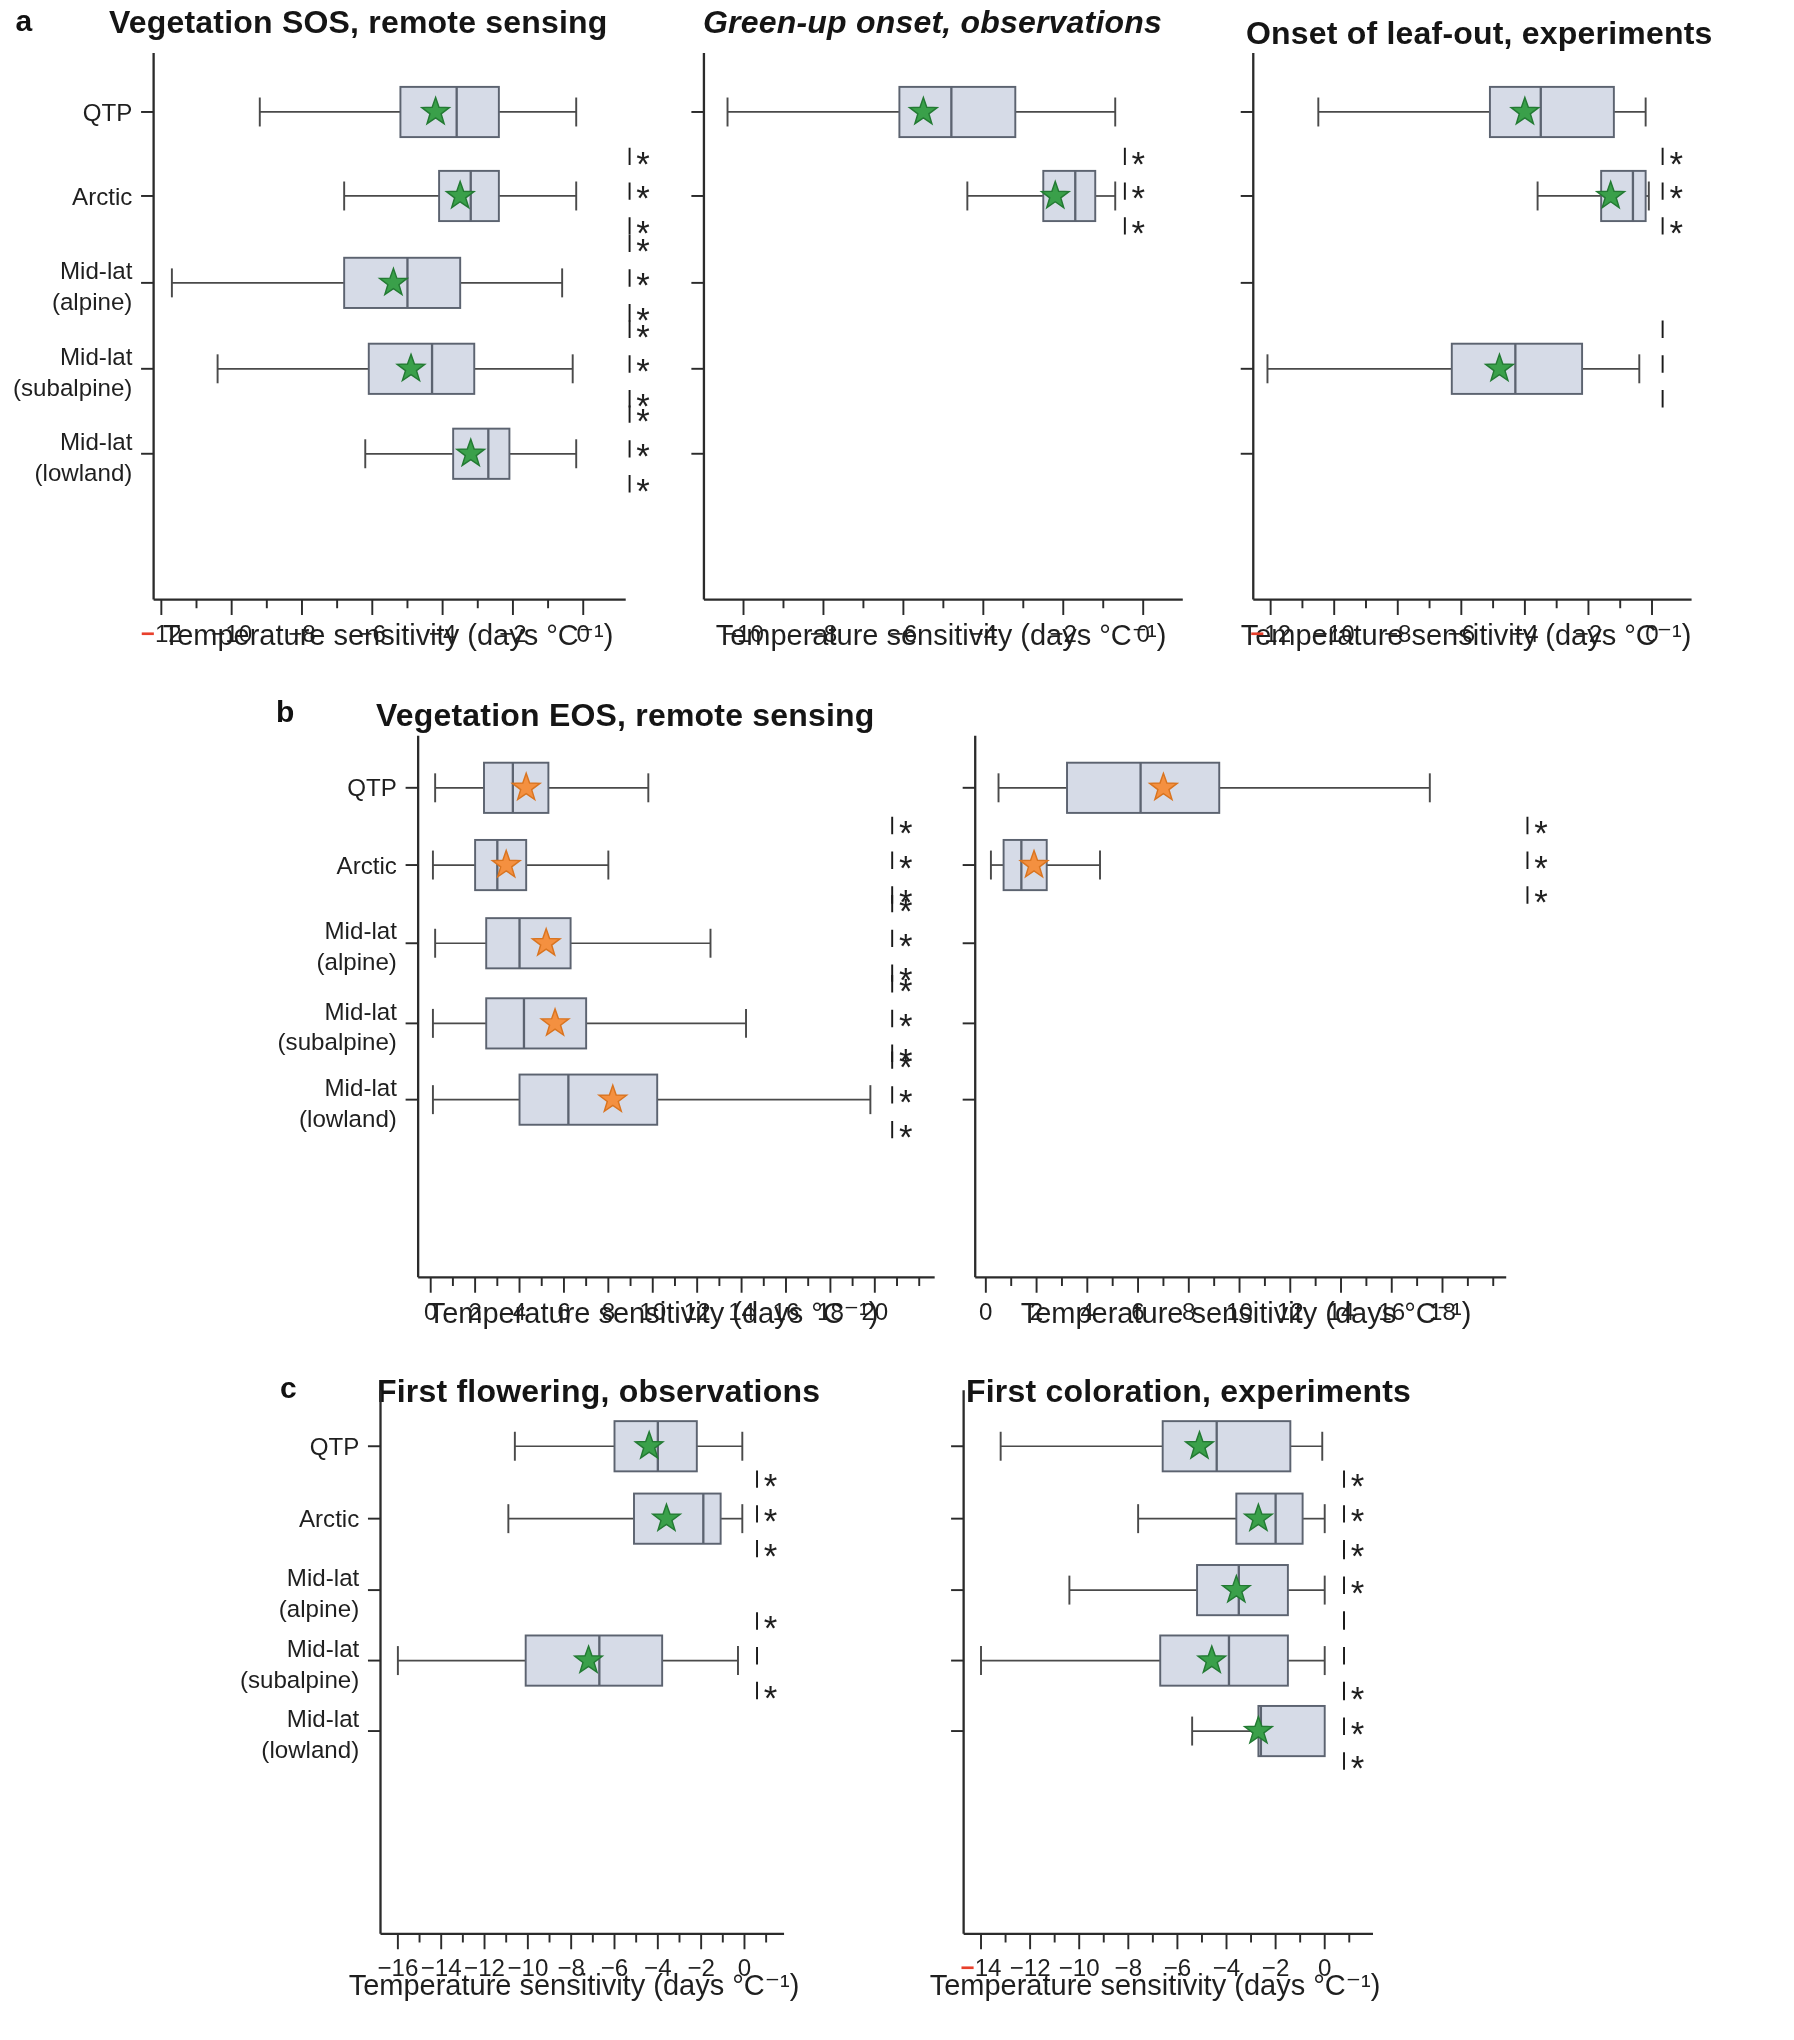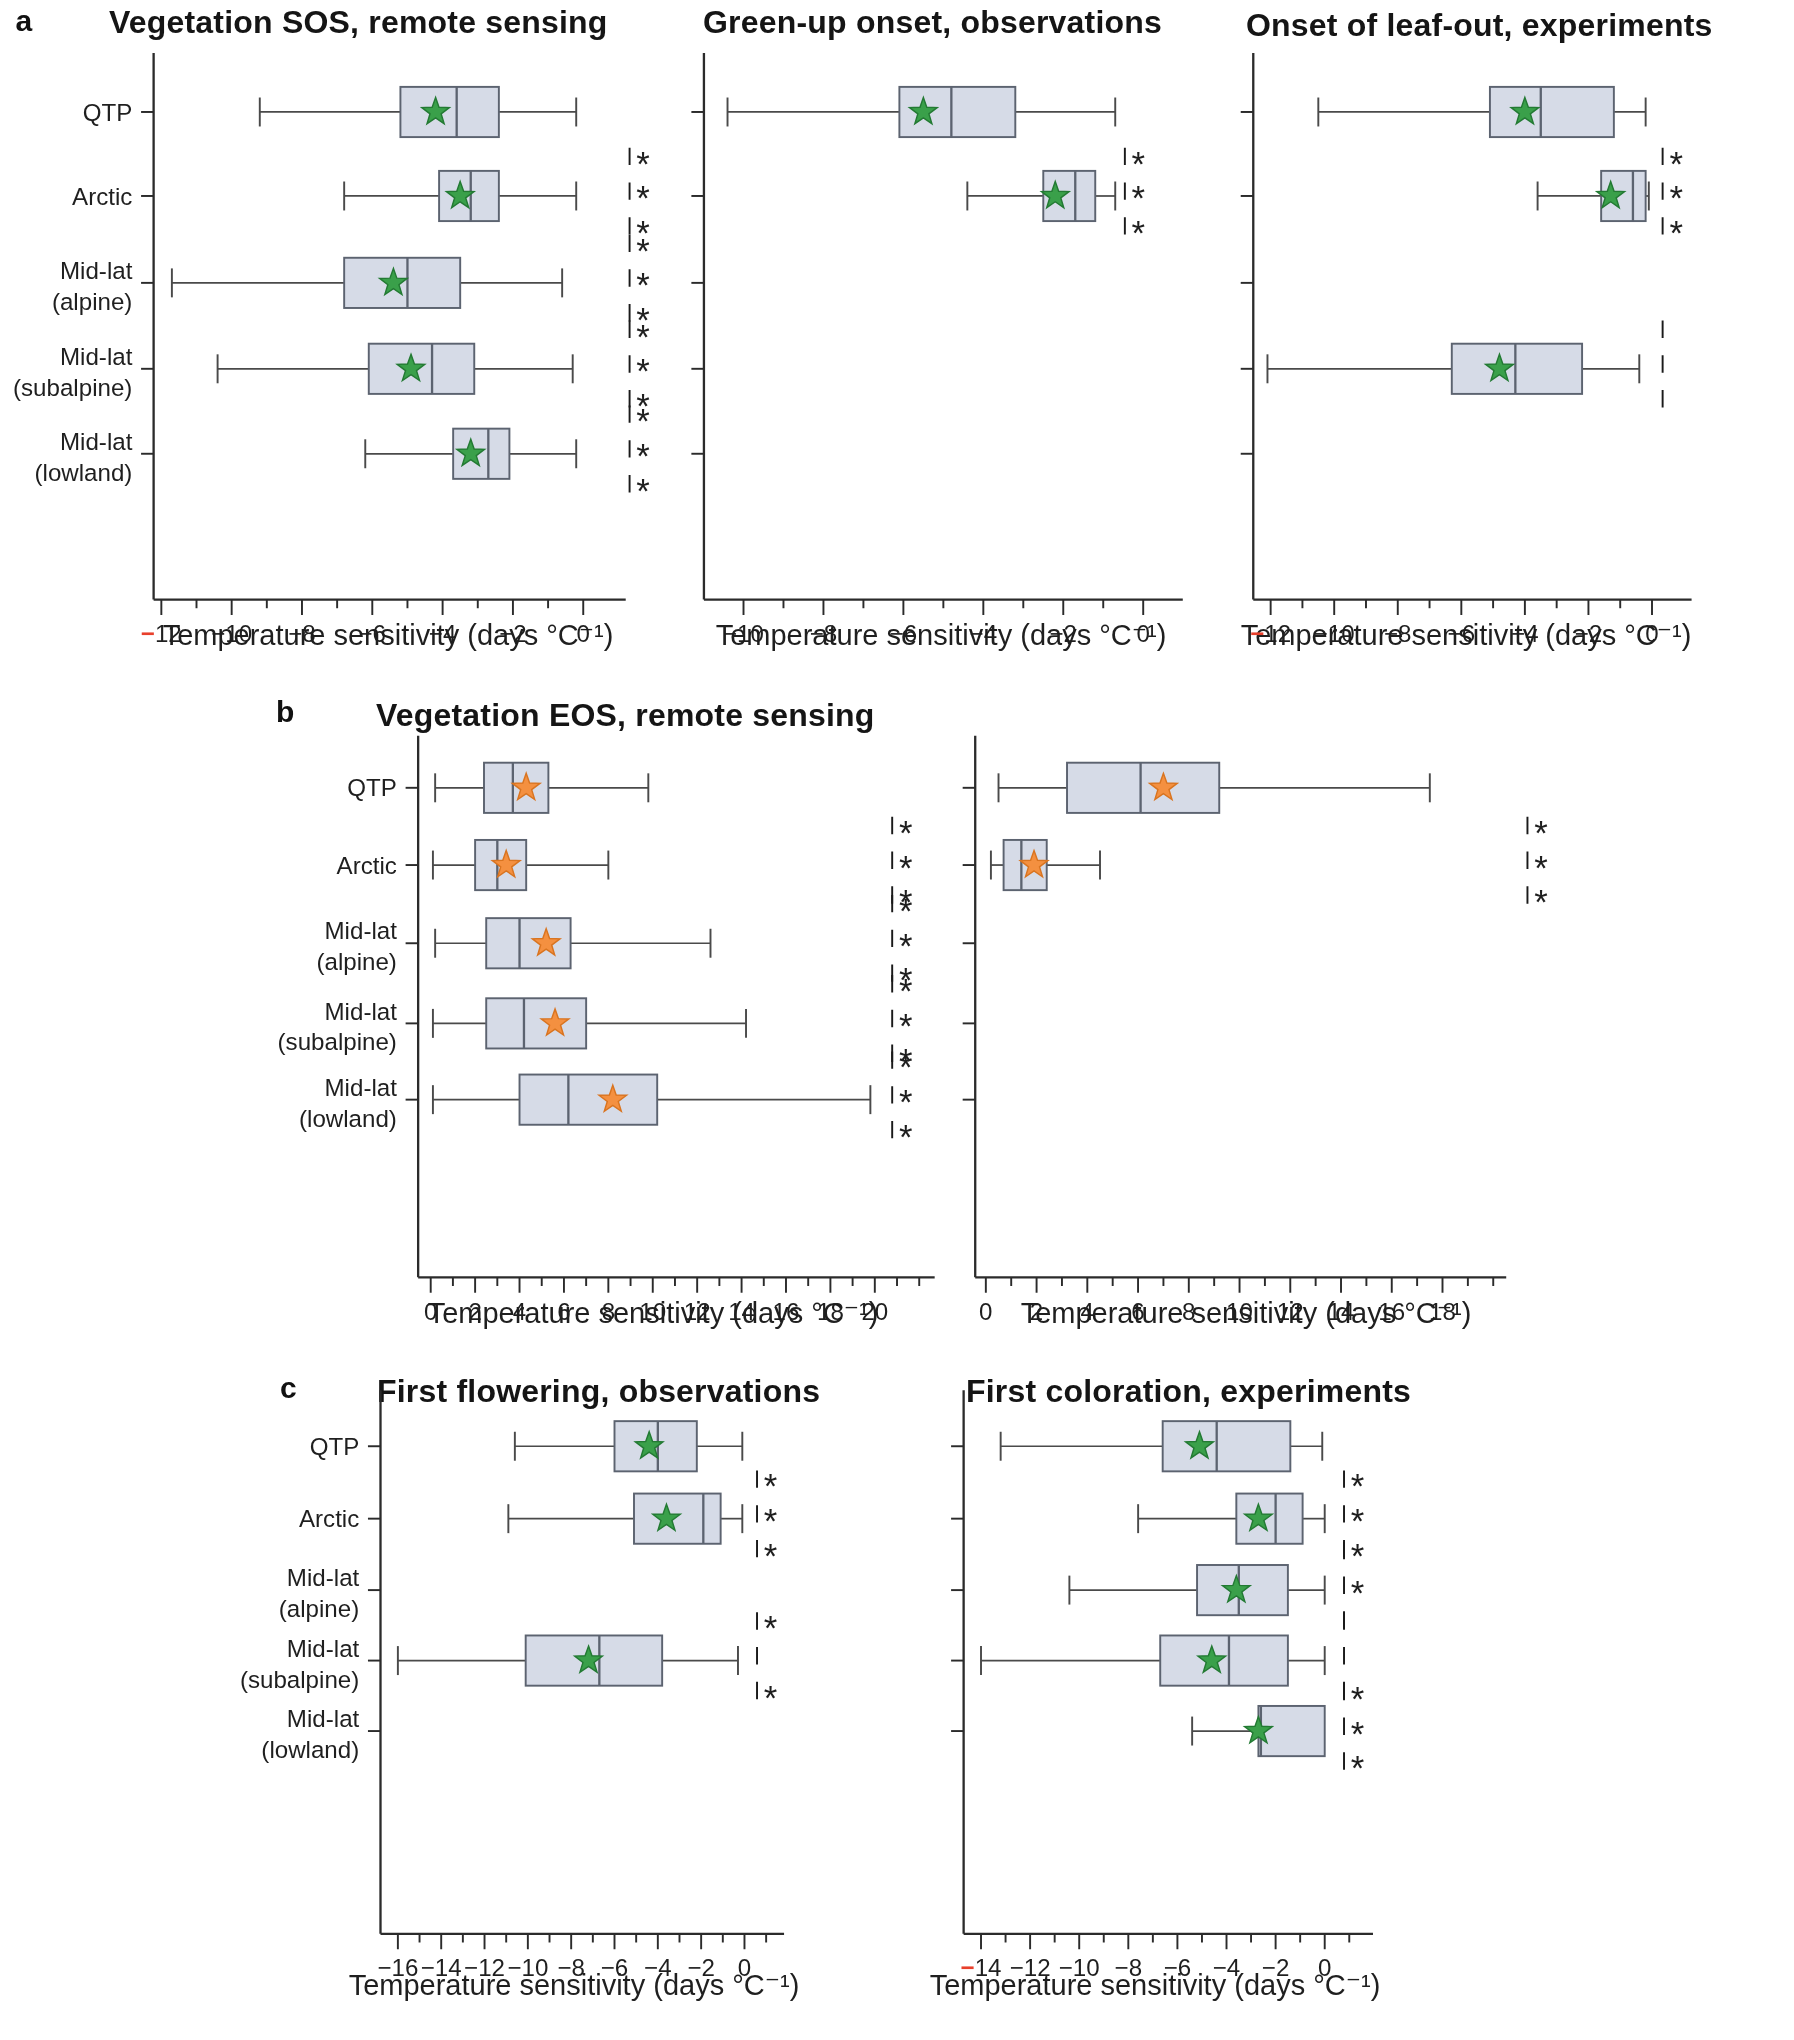--- a/index.html
+++ b/index.html
@@ -23,22 +23,22 @@
 </head>
 <body>
 
 <div id="figure-root">
 
   <div class="panel-letter" style="left:15.4px;top:3.9px;">a</div>
   <div class="panel-letter" style="left:276px;top:695px;">b</div>
   <div class="panel-letter" style="left:280px;top:1371px;">c</div>
 
   <div class="panel-title" style="left:109px;top:3.9px;">Vegetation SOS, remote sensing</div>
-  <div class="panel-title" style="left:703px;top:3.9px;">Green-up onset, observations</div>
-  <div class="panel-title" style="left:1246px;top:7px;">Onset of leaf-out, experiments</div>
+  <div class="panel-title" style="left:703px;top:3.9px;font-style:italic;">Green-up onset, observations</div>
+  <div class="panel-title" style="left:1246px;top:15px;">Onset of leaf-out, experiments</div>
   <div class="panel-title" style="left:376px;top:697px;">Vegetation EOS, remote sensing</div>
   <div class="panel-title" style="left:377px;top:1373px;">First flowering, observations</div>
   <div class="panel-title" style="left:966px;top:1373px;">First coloration, experiments</div>
 
   <div class="x-axis-label" style="left:388px;top:618px;">Temperature sensitivity (days °C⁻¹)</div>
   <div class="x-axis-label" style="left:941px;top:618px;">Temperature sensitivity (days °C⁻¹)</div>
   <div class="x-axis-label" style="left:1466px;top:618px;">Temperature sensitivity (days °C⁻¹)</div>
   <div class="x-axis-label" style="left:653px;top:1296px;">Temperature sensitivity (days °C⁻¹)</div>
   <div class="x-axis-label" style="left:1246px;top:1296px;">Temperature sensitivity (days °C⁻¹)</div>
   <div class="x-axis-label" style="left:574px;top:1968px;">Temperature sensitivity (days °C⁻¹)</div>

